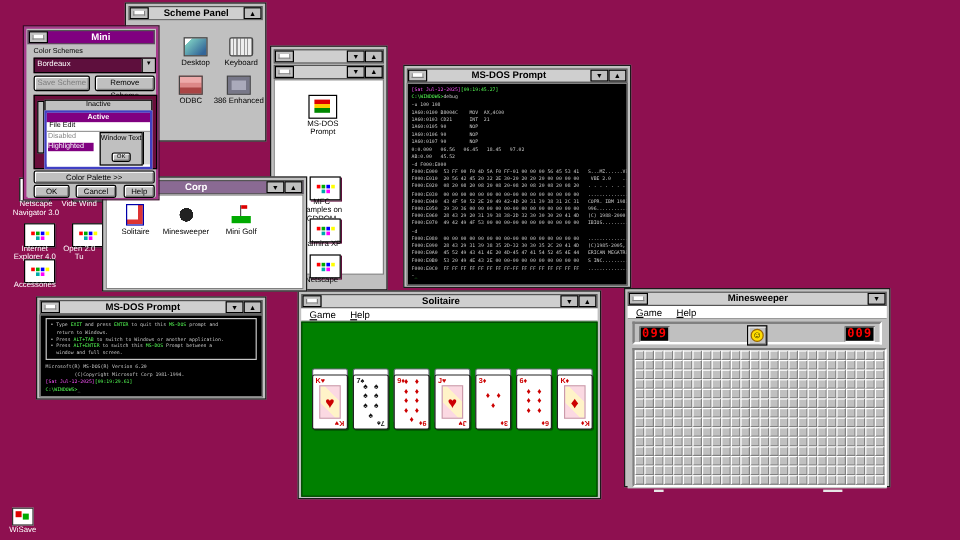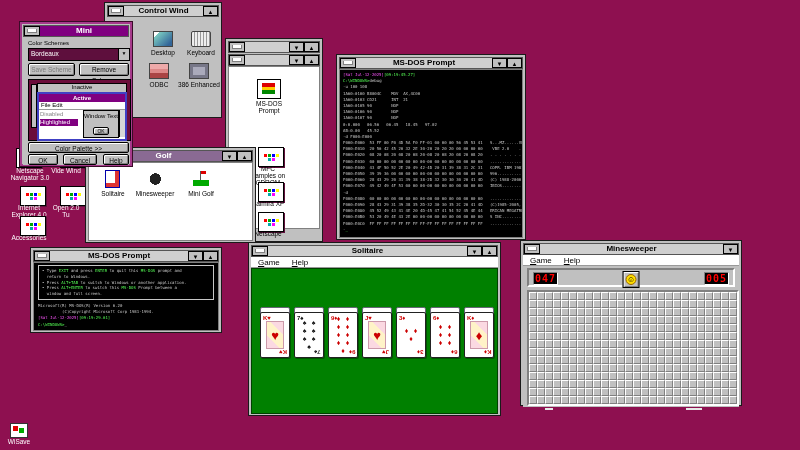--- a/index.html
+++ b/index.html
@@ -118,21 +118,21 @@
       </div>
       <div class="lbl" style="left:22px;top:33px;width:36px">MS-DOS Prompt</div>
     </div>
   </div>
 
   <div class="win" style="left:104px;top:2px;width:118px;height:116px;z-index:3">
     <div class="tb gray">
       <div class="cbox">
           <div class="dash"></div>
         </div>
-      <div class="tt">Control Wind</div>
+      <div class="tt">Scheme Panel</div>
       <div class="wbtn">▲</div>
     </div>
     <div style="position:relative;height:96px;background:#c0c0c0" id="cp-client">
         <div class="cpicon desktop-icon" style="left: 46px; top: 14px;"></div>
         <div class="lbl" style="left: 33px; top: 32px; width: 46px;">Desktop</div>
         <div class="cpicon keyboard-icon" style="left: 84px; top: 14px;"></div>
         <div class="lbl" style="left: 71px; top: 32px; width: 46px;">Keyboard</div>
         <div class="cpicon odbc-icon" style="left: 42px; top: 46px;"></div>
         <div class="lbl" style="left: 29px; top: 64px; width: 46px;">ODBC</div>
         <div class="cpicon chip-icon" style="left: 82px; top: 46px;"></div>
@@ -180,21 +180,21 @@
       <div class="btn3" style="left:40px;top:117px;width:34px;height:11px">Cancel</div>
       <div class="btn3" style="left:80px;top:117px;width:26px;height:11px">Help</div>
     </div>
   </div>
 
   <div class="win" style="left:85px;top:147px;width:171px;height:96px;z-index:4">
     <div class="tb mauve">
       <div class="cbox">
           <div class="dash"></div>
         </div>
-      <div class="tt">Golf</div>
+      <div class="tt">Corp</div>
       <div class="wbtn">▼</div>
       <div class="wbtn">▲</div>
     </div>
     <div class="client" id="games-client" style="height:77px">
         <div class="gameicon solitaire-icon" style="left: 16px; top: 7px;"></div>
         <div class="lbl" style="left: 0px; top: 27px; width: 48px;">Solitaire</div>
         <div class="gameicon minesweeper-icon" style="left: 58px; top: 7px;"></div>
         <div class="lbl" style="left: 42px; top: 27px; width: 48px;">Minesweeper</div>
         <div class="gameicon minigolf-icon" style="left: 104px; top: 7px;">
           <div class="pole"></div>
@@ -364,25 +364,25 @@
         </div>
       <div class="tt">Minesweeper</div>
       <div class="wbtn">▼</div>
     </div>
     <div class="menubar">
       <span class="mi">Game</span>
       <span class="mi">Help</span>
     </div>
     <div style="position:relative;height:141px;background:#c0c0c0">
       <div class="ms-panel">
-        <div class="led" style="left:4px">047</div>
+        <div class="led" style="left:4px">099</div>
         <div class="smiley">
           <div class="face">☺</div>
         </div>
-        <div class="led" style="right:4px">005</div>
+        <div class="led" style="right:4px">009</div>
       </div>
       <div id="ms-board">
           <div class="cell"></div>
           <div class="cell"></div>
           <div class="cell"></div>
           <div class="cell"></div>
           <div class="cell"></div>
           <div class="cell"></div>
           <div class="cell"></div>
           <div class="cell"></div>

